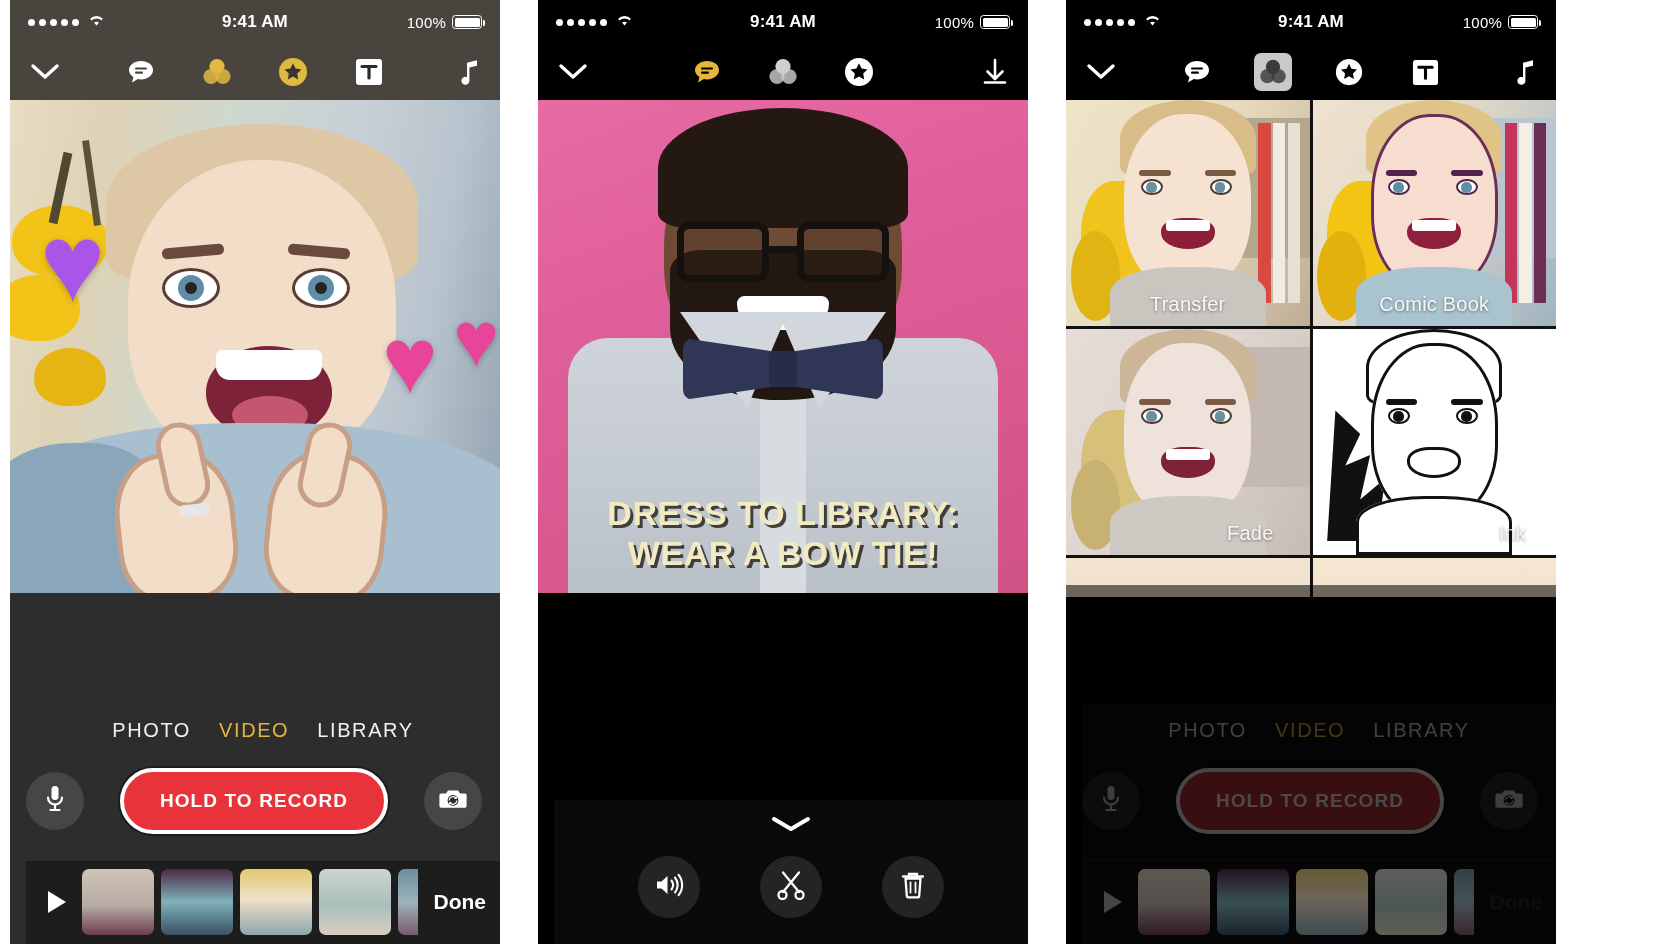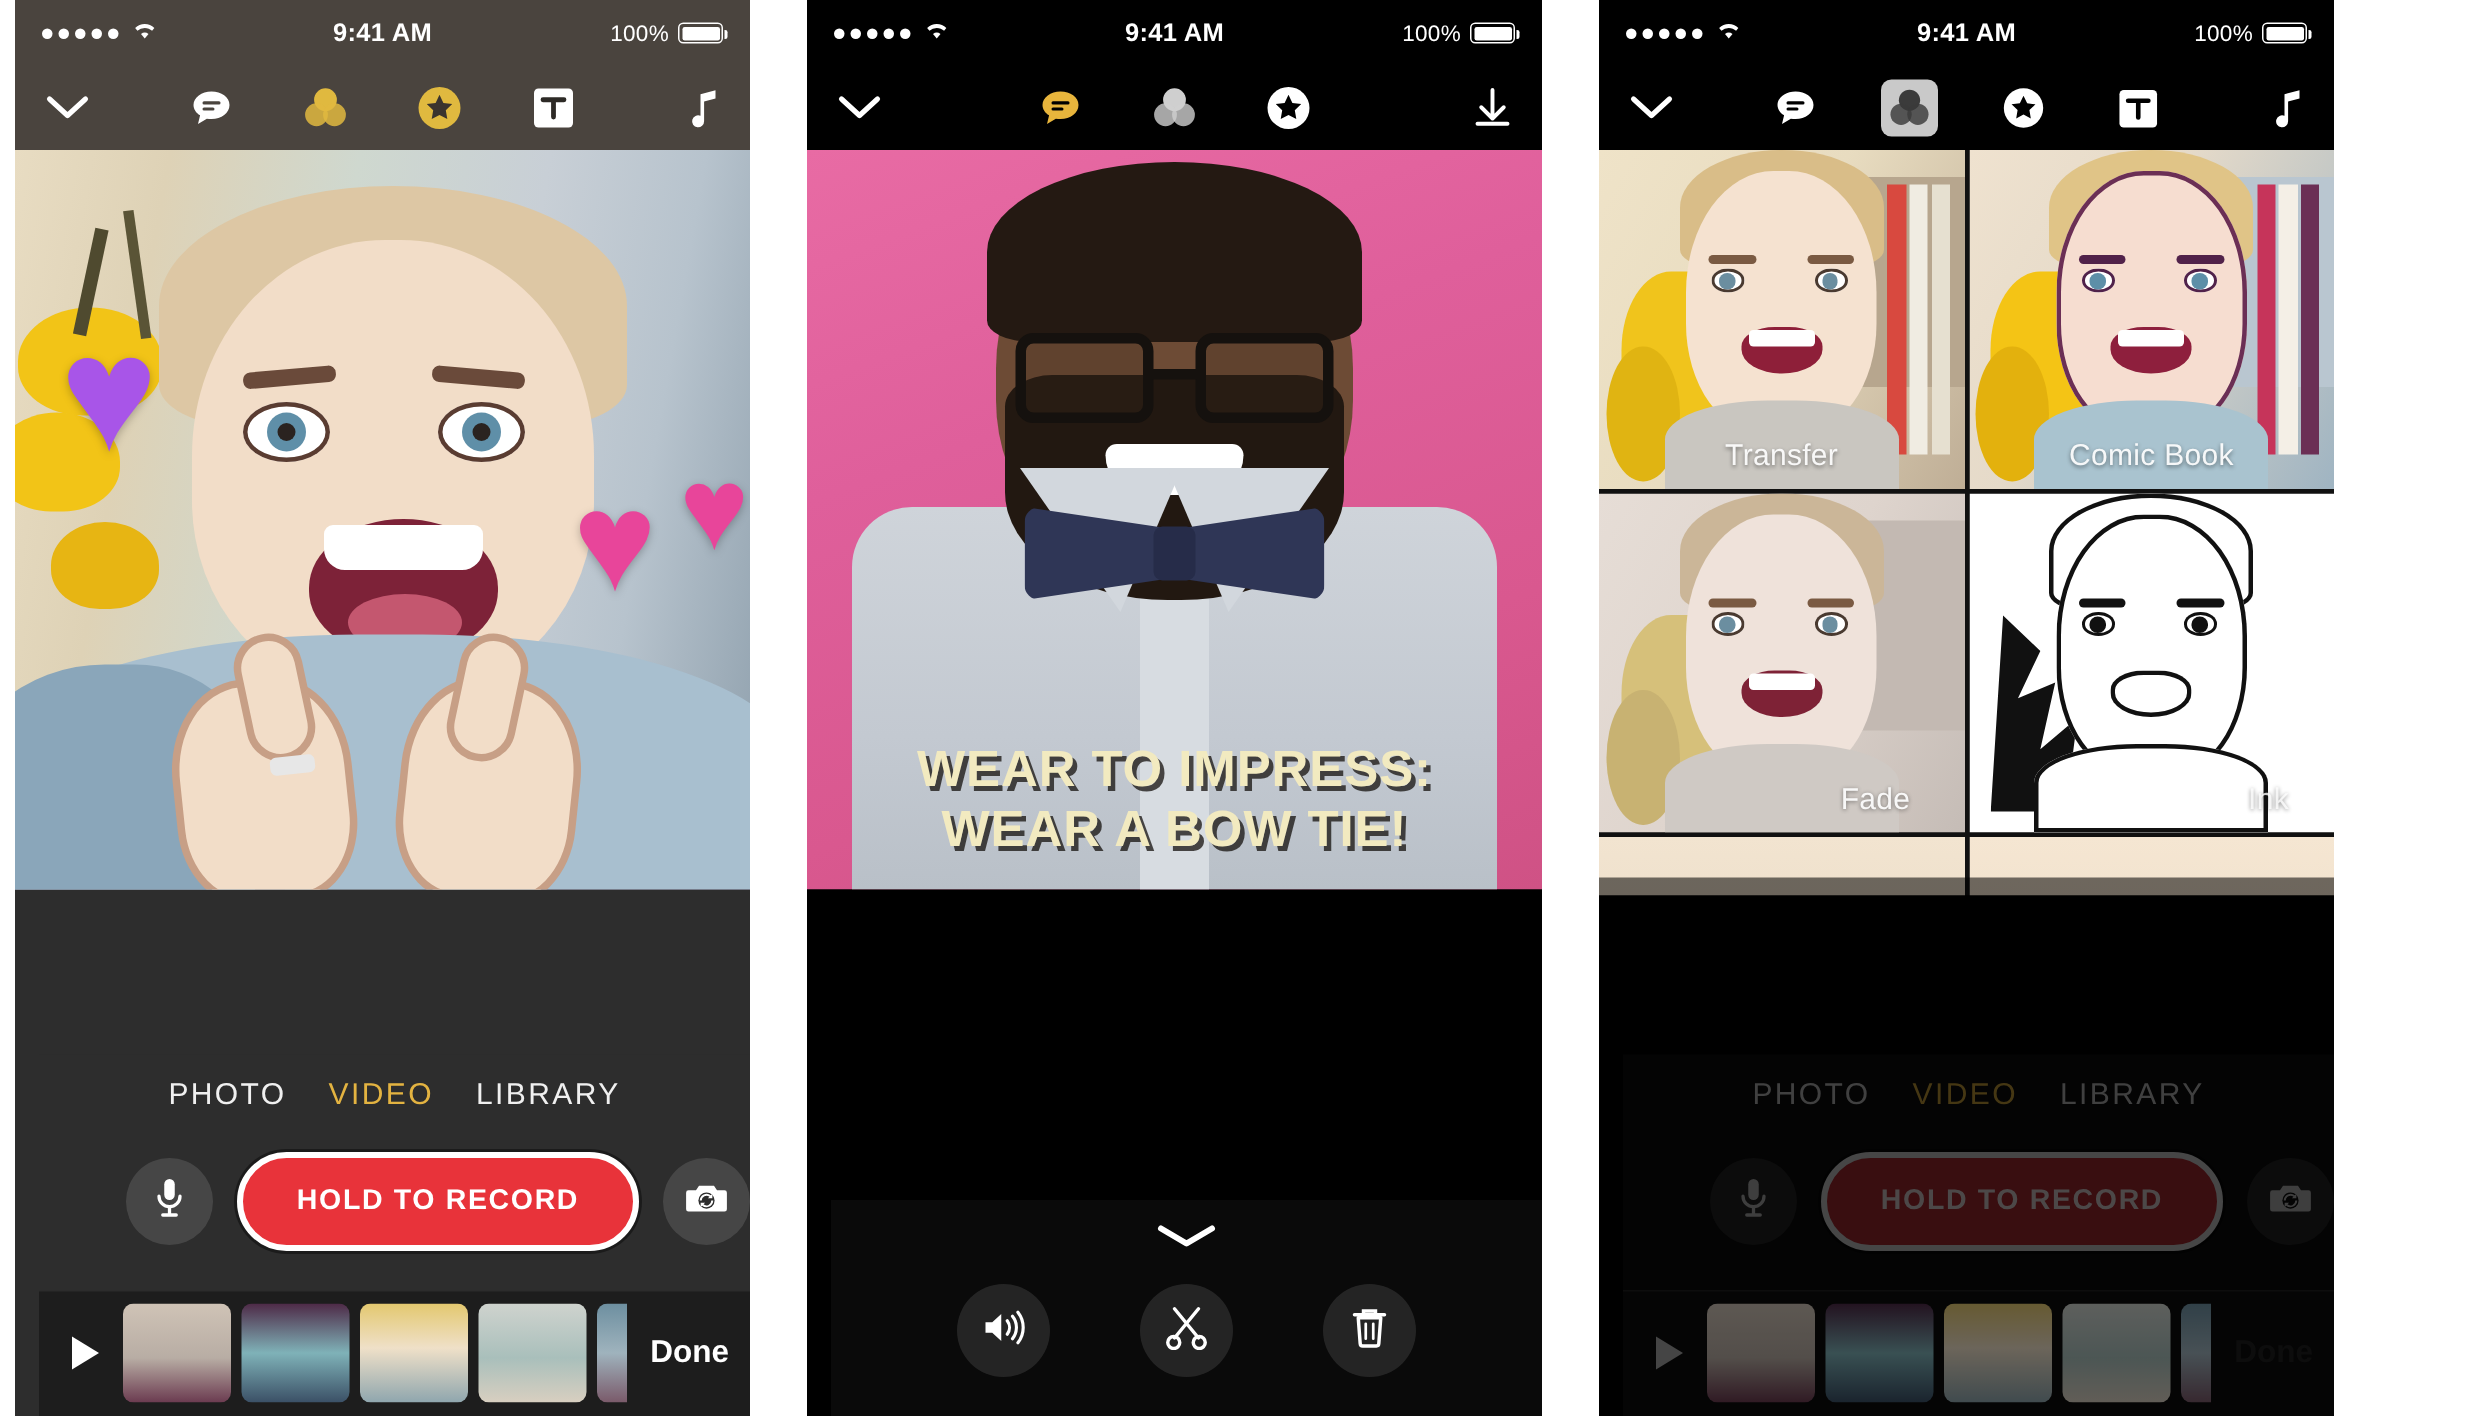--- a/index.html
+++ b/index.html
@@ -185,21 +185,21 @@
   .phone.p2 .bottom, .phone.p3 .bottom { background:#0a0a0a; }
   .modes {
     display:flex; align-items:center; justify-content:center; gap: 28px;
     padding: 16px 0 4px; font-size: 20px; letter-spacing: 1.6px; font-weight: 500;
   }
   .mode { color: #f0f0f0; }
   .mode.active { color: #e3b341; }
   .phone.p3 .mode { color:#8f8f8f; }
   .phone.p3 .mode.active { color:#9a7a2c; }
 
-  .controls { display:flex; align-items:center; justify-content:flex-end; gap: 16px; padding: 22px 0 26px;}
+  .controls { display:flex; align-items:center; justify-content:flex-start; gap: 36px; padding: 22px 0 26px;}
   .circbtn {
     width: 58px; height: 58px; border-radius: 50%; background: rgba(255,255,255,.12);
     display:flex; align-items:center; justify-content:center;
   }
   .phone.p3 .circbtn { background: rgba(255,255,255,.07); }
   .recbtn {
     width: 268px; height: 66px; border-radius: 34px; background: #e8333a;
     border: 4px solid #ffffff; display:flex; align-items:center; justify-content:center;
     color:#fff; font-size: 19px; font-weight: 700; letter-spacing: 1.1px;
     box-shadow: 0 0 0 2px rgba(0,0,0,.4);
@@ -467,21 +467,21 @@
         </div>
         <div class="collarL"></div>
         <div class="collarR"></div>
         <div class="bowtie">
             <span class="bw bwL"></span>
             <span class="bw bwR"></span>
             <span class="bwK"></span>
           </div>
       </div>
       <div class="caption2">
-        <div>WEAR TO IMPRESS:</div>
+        <div>DRESS TO LIBRARY:</div>
         <div>WEAR A BOW TIE!</div>
       </div>
     </div>
 
     <div class="bottom">
       <div class="grabber">
         <svg width="44" height="20" viewBox="0 0 44 20">
             <path d="M5 5l17 10L39 5" stroke="#fff" stroke-width="4" fill="none" stroke-linecap="round" stroke-linejoin="round"></path>
           </svg>
       </div>

